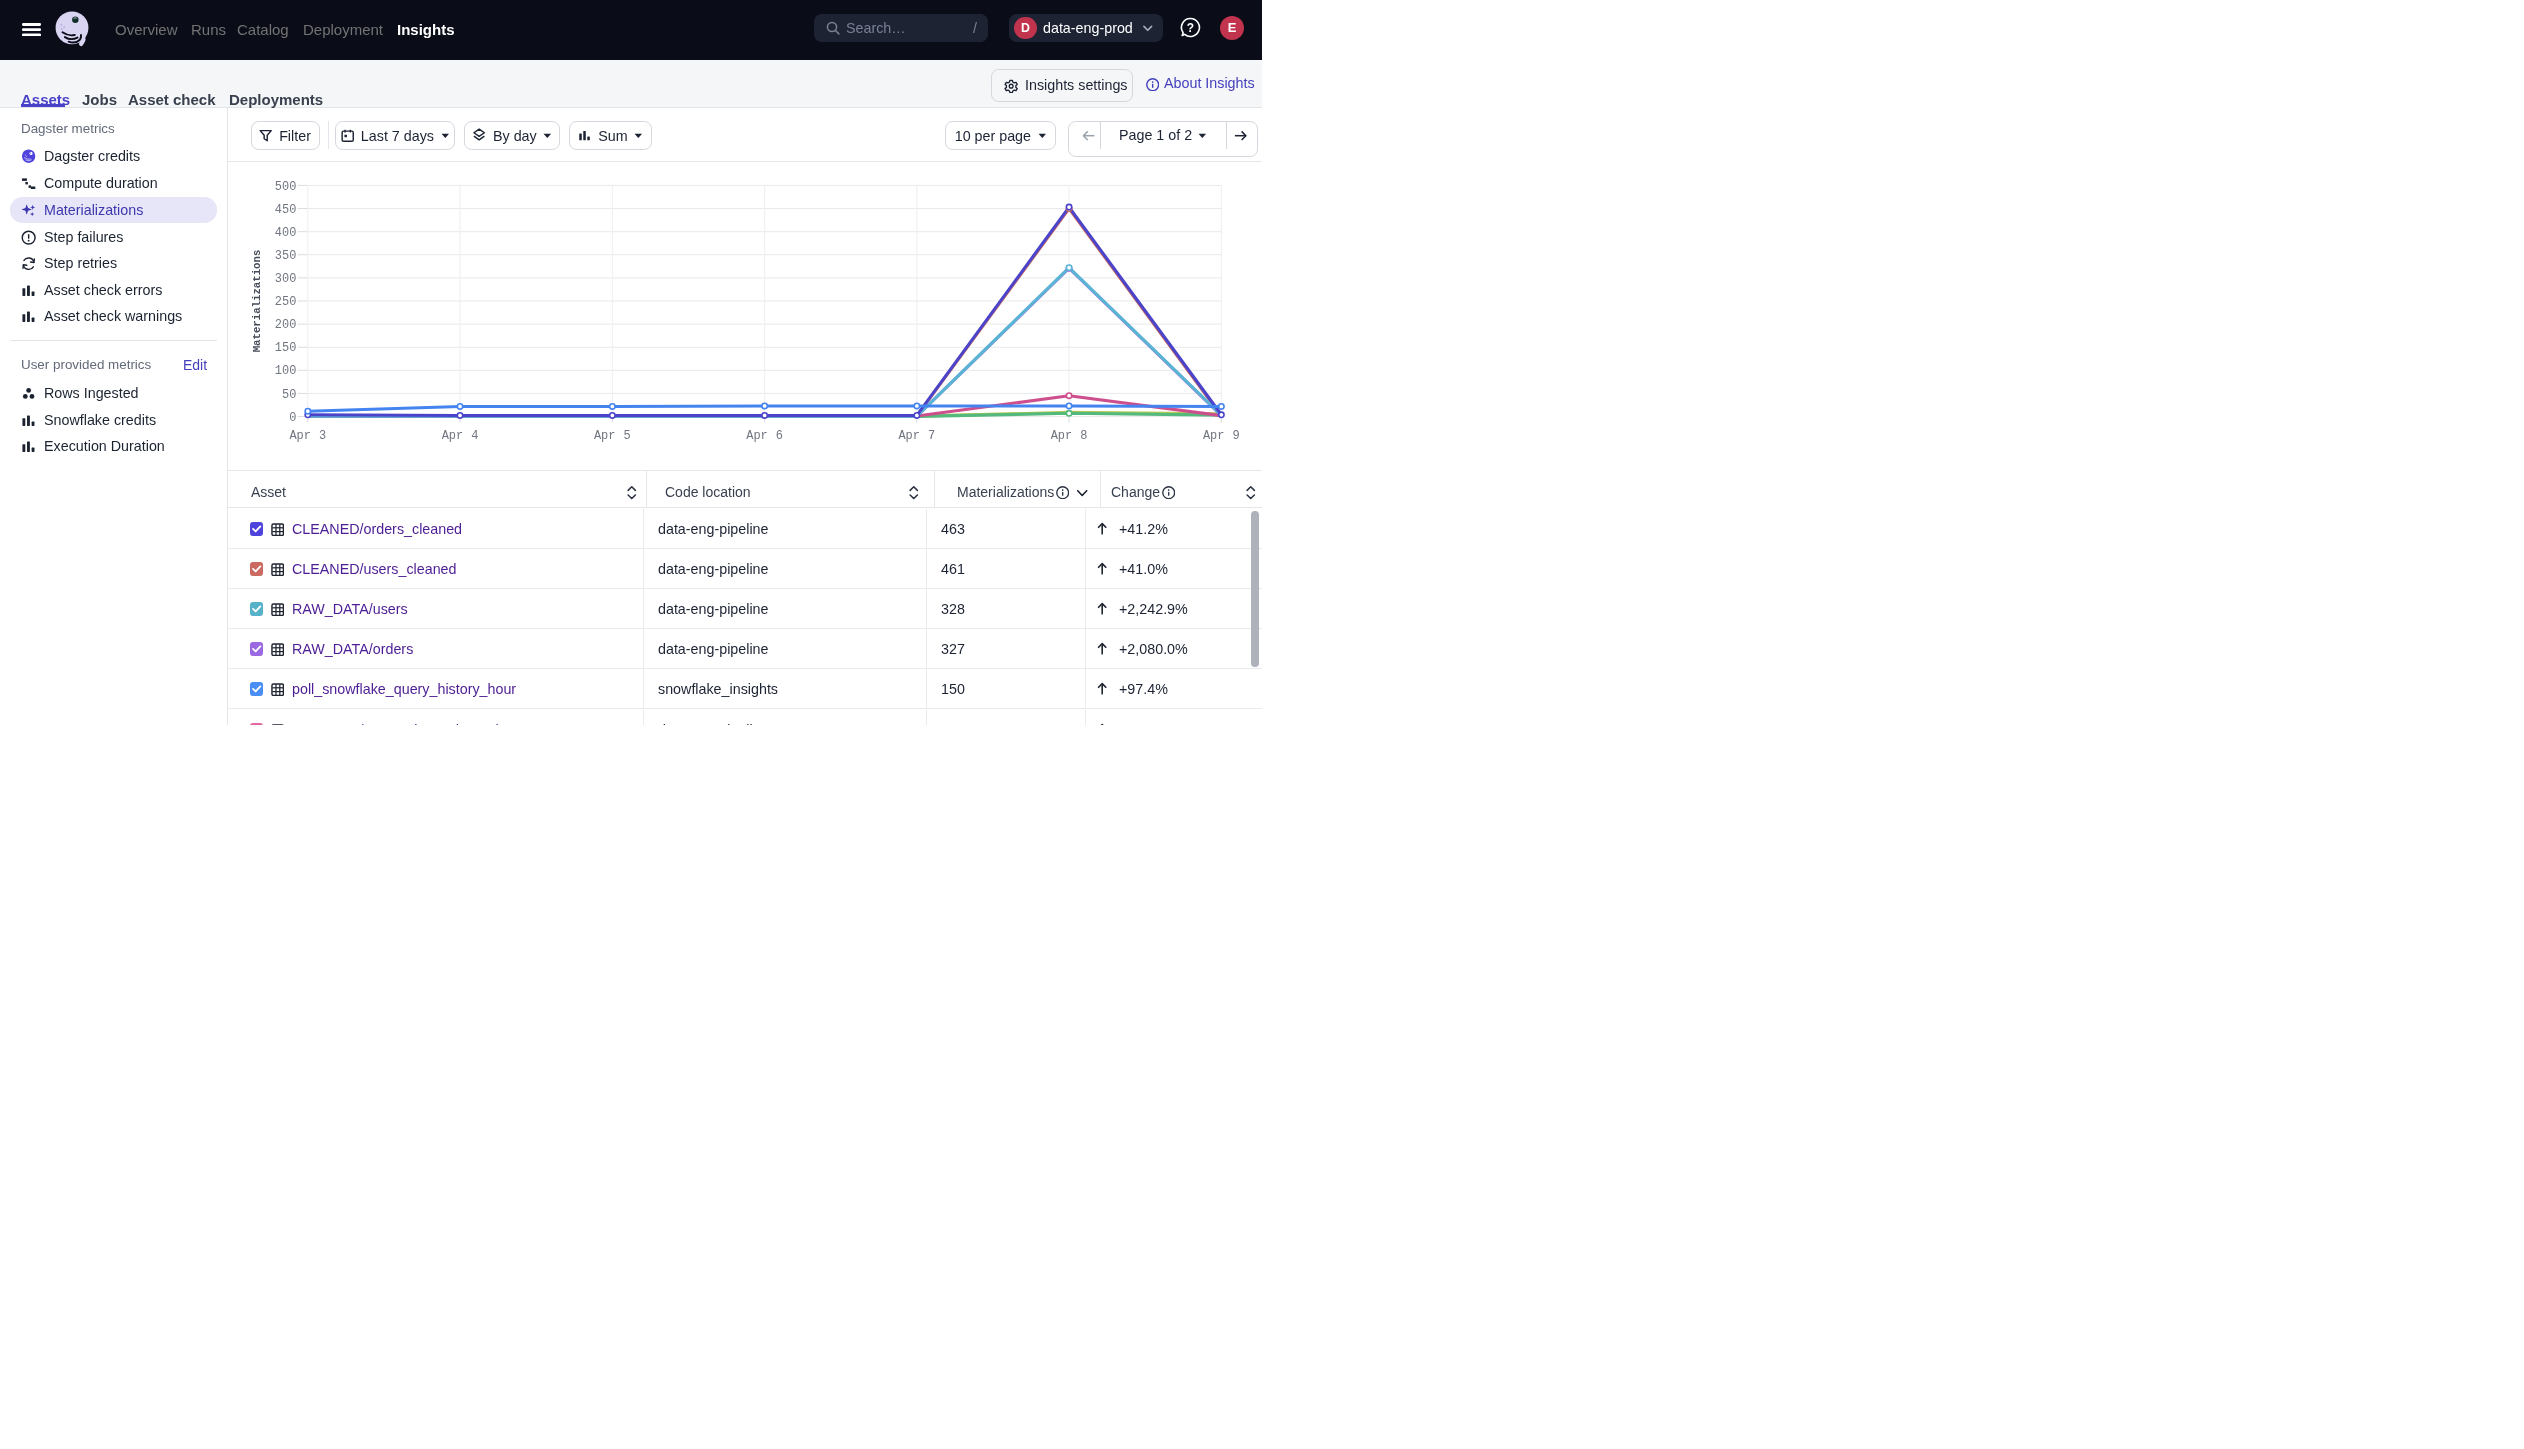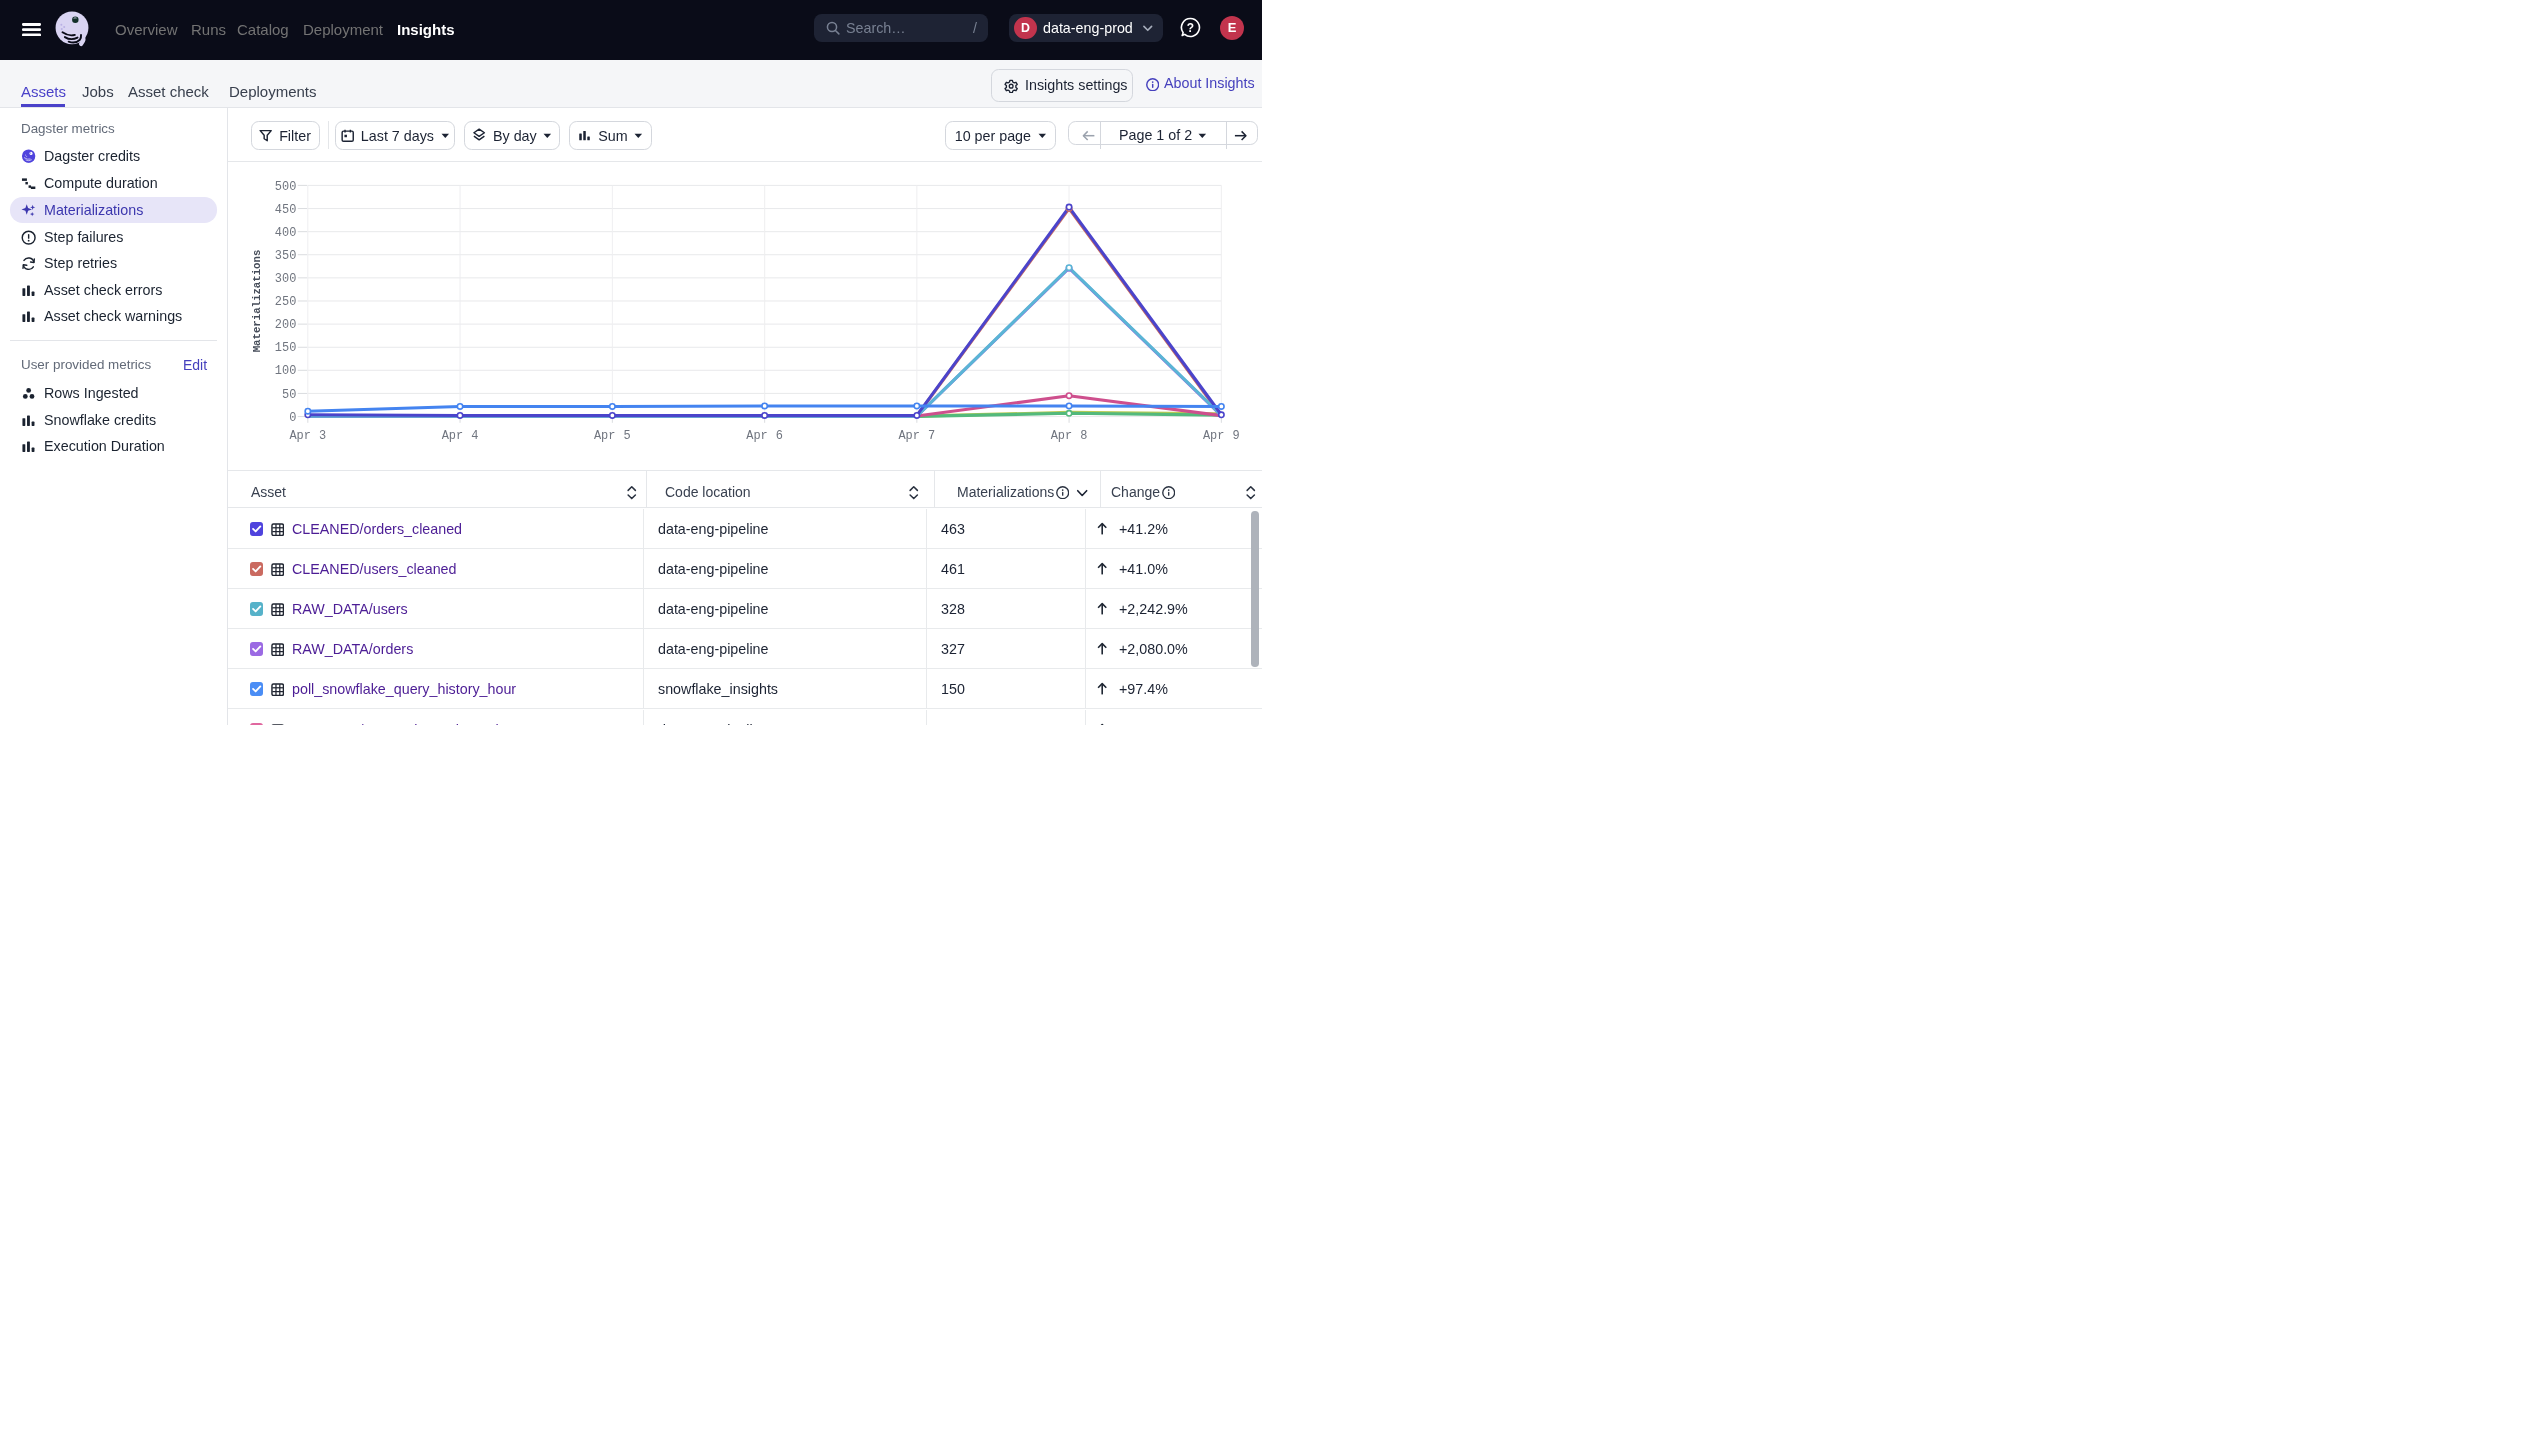--- a/index.html
+++ b/index.html
@@ -15,21 +15,21 @@
 
 
 #search { position:absolute; left:814px; top:14px; width:174px; height:28px;
   background:#1e2334; border-radius:7.7px; color:#788092; font-size:14.3px; }
 #orgpill { position:absolute; left:1009px; top:14px; width:154px; height:28px;
   background:#1e2334; border-radius:7.7px; }
 
 
 #tabs { position:absolute; left:0; top:60px; width:1262px; height:48px; background:#f5f6f8;
   border-bottom:1px solid #e3e5e9; }
-#tabs .tab { position:absolute; top:8px; height:47px; line-height:47px; font-size:15px; font-weight:400; color:#39404e; }
+#tabs .tab { position:absolute; top:16px; height:47px; line-height:47px; font-size:15px; font-weight:700; color:#39404e; }
 #tabs .tab.sel { color:#4a42c9; }
 #tabs #underline { position:absolute; left:21px; top:44px; width:44px; height:2.9px; background:#4a42c9; }
 
 
 #side { position:absolute; left:0; top:108px; width:228px; height:617px; background:#fff;
   border-right:1px solid #e3e5e9; }
 #side .hdr { position:absolute; left:21px; font-size:13.4px; color:#626a78; }
 .srow { position:absolute; left:0; width:228px; height:27px;text-align:center; }
 .srow .ic { position:absolute; left:21px; top:5.7px; width:15.3px; height:15.3px; }
 .srow .lb { position:absolute; left:44px; top:0; height:27px; line-height:27px; font-size:14.3px; color:#1b2330; }
@@ -278,21 +278,21 @@
           <path d="M0.5 0.8 L4.5 5.2 L8.5 0.8 Z" fill="#1c2333"></path>
         </svg>
   </div>
 
   <div class="btn" style="left:717px;width:111px">
     <span>10 per page</span>
     <svg width="8.6" height="5.7" viewBox="0 0 9 6">
           <path d="M0.5 0.8 L4.5 5.2 L8.5 0.8 Z" fill="#1c2333"></path>
         </svg>
   </div>
-  <div class="abs" style="left:840px;top:13px;width:190px;height:24px;border:1px solid #d4d7dd;border-radius:7.7px">
+  <div class="abs" style="left:840px;top:13px;width:190px;height:36px;border:1px solid #d4d7dd;border-radius:7.7px">
     <svg class="abs" style="left:11.5px;top:6.7px" width="15.3" height="13.4" viewBox="0 0 16 14">
       <line x1="14" y1="7" x2="2.5" y2="7" stroke="#9ba2ad" stroke-width="1.6"></line>
       <path d="M7 2.5 L2.5 7 L7 11.5" fill="none" stroke="#9ba2ad" stroke-width="1.6" stroke-linejoin="round"></path>
     </svg>
     <div class="abs" style="left:31px;top:0;width:1px;height:27px;background:#d4d7dd"></div>
     <span class="abs" style="left:50px;top:0;line-height:27px;font-size:14.3px;color:#1c2333">Page 1 of 2</span>
     <svg class="abs" style="left:129px;top:10.5px" width="8.6" height="5.7" viewBox="0 0 9 6">
           <path d="M0.5 0.8 L4.5 5.2 L8.5 0.8 Z" fill="#1c2333"></path>
         </svg>
     <div class="abs" style="left:157px;top:0;width:1px;height:27px;background:#d4d7dd"></div>

